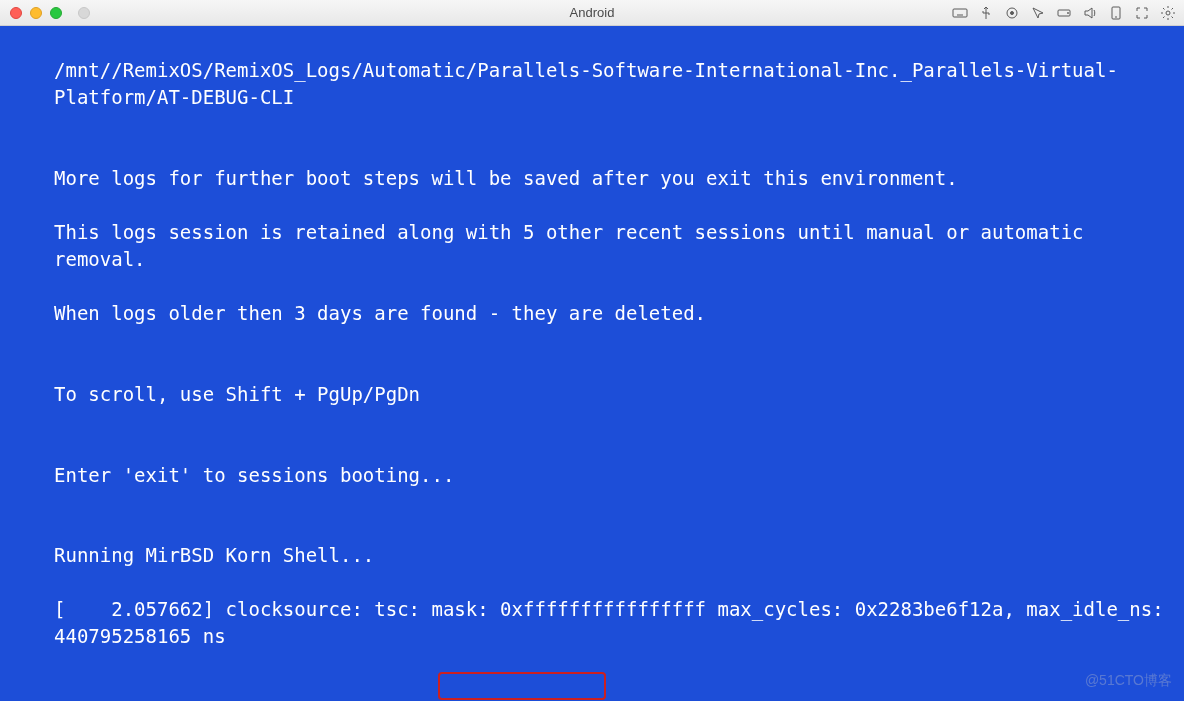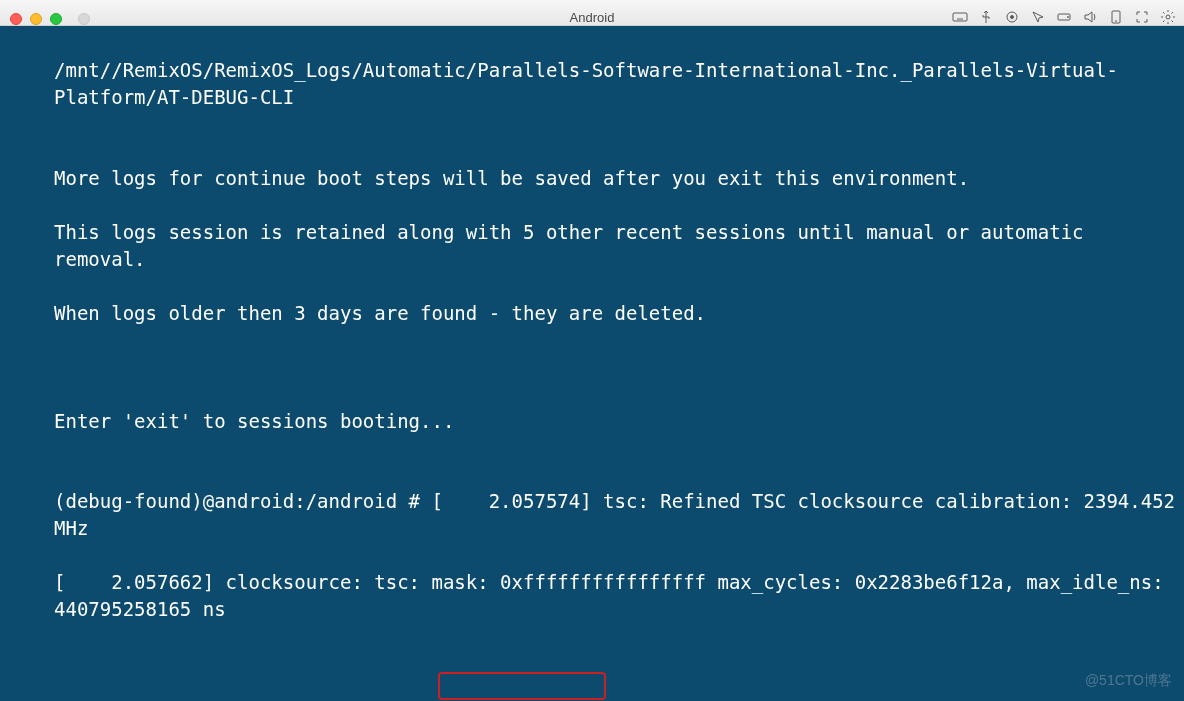--- a/index.html
+++ b/index.html
@@ -9,21 +9,21 @@
   background: #e8e8e8;
   font-family: -apple-system, BlinkMacSystemFont, sans-serif;
   overflow: hidden;
   position: relative;
 }
 .titlebar {
   height: 26px;
   background: linear-gradient(#f6f6f6, #e8e8e8);
   border-bottom: 1px solid #d0d0d0;
   display: flex;
-  align-items: flex-end;
+  align-items: center;
   position: relative;
 }
 .traffic-lights {
   display: flex;
   gap: 8px;
   padding-left: 10px;
 }
 .tl {
   width: 12px; height: 12px; border-radius: 50%;
 }
@@ -44,21 +44,21 @@
   align-items: center;
 }
 .tb-icon {
   width: 16px; height: 16px;
   color: #5a5a5a;
   display: flex; align-items: center; justify-content: center;
 }
 .terminal {
   width: 100%;
   height: 675px;
-  background: #0c4a6e;
+  background: #1d4ed8;
   color: #fff;
   font-family: "Menlo", "Consolas", monospace;
   font-size: 19px;
   line-height: 1.42;
   padding: 4px 0 0 0;
   white-space: pre-wrap;
   position: relative;
 }
 .term-line {
   padding: 0 8px 0 54px;
@@ -147,28 +147,29 @@
           <circle cx="8" cy="8" r="2"></circle>
           <path d="M8 1v2M8 13v2M1 8h2M13 8h2M3 3l1.5 1.5M11.5 11.5L13 13M13 3l-1.5 1.5M4.5 11.5L3 13"></path>
         </svg>
       </span>
   </div>
 </div>
 
 <div class="terminal">
 <div class="term-line">/mnt//RemixOS/RemixOS_Logs/Automatic/Parallels-Software-International-Inc._Parallels-Virtual-Platform/AT-DEBUG-CLI</div>
 <div class="term-line"></div>
-<div class="term-line">More logs for continue boot steps will be saved after you exit this environment.</div>
+<div class="term-line">More logs for further boot steps will be saved after you exit this environment.</div>
 <div class="term-line">This logs session is retained along with 5 other recent sessions until manual or automatic removal.</div>
 <div class="term-line">When logs older then 3 days are found - they are deleted.</div>
 <div class="term-line"></div>
+<div class="term-line">To scroll, use Shift + PgUp/PgDn</div>
 <div class="term-line"></div>
 <div class="term-line">Enter 'exit' to sessions booting...</div>
 <div class="term-line"></div>
-<div class="term-line">(debug-found)@android:/android # [    2.057574] tsc: Refined TSC clocksource calibration: 2394.452 MHz</div>
+<div class="term-line">Running MirBSD Korn Shell...</div>
 <div class="term-line">[    2.057662] clocksource: tsc: mask: 0xffffffffffffffff max_cycles: 0x2283be6f12a, max_idle_ns: 440795258165 ns</div>
 
 <div class="term-line"></div>
 
 <div class="term-line"></div>
 
 
 
 
 <div class="highlight-box" style="left:438px; top:646px; width:168px; height:28px;"></div>

